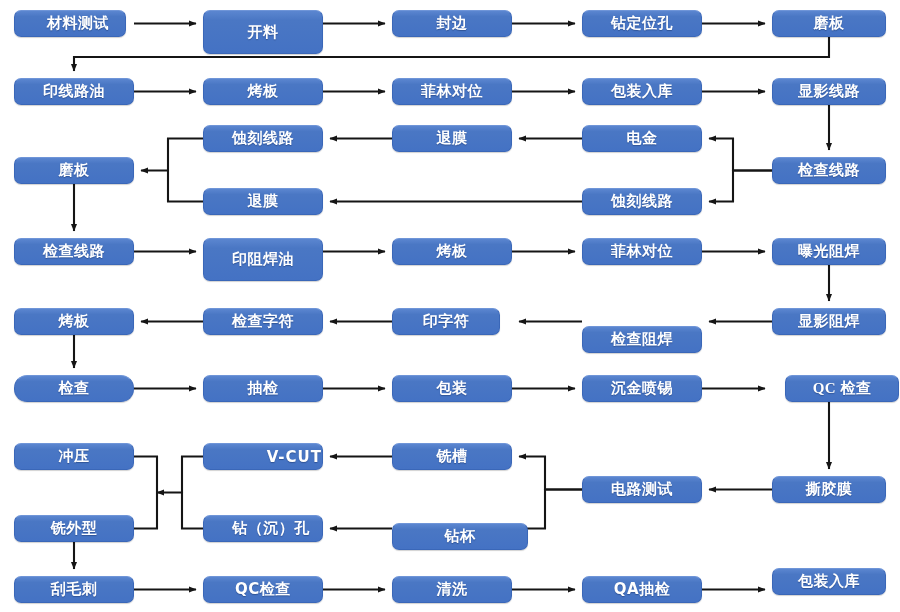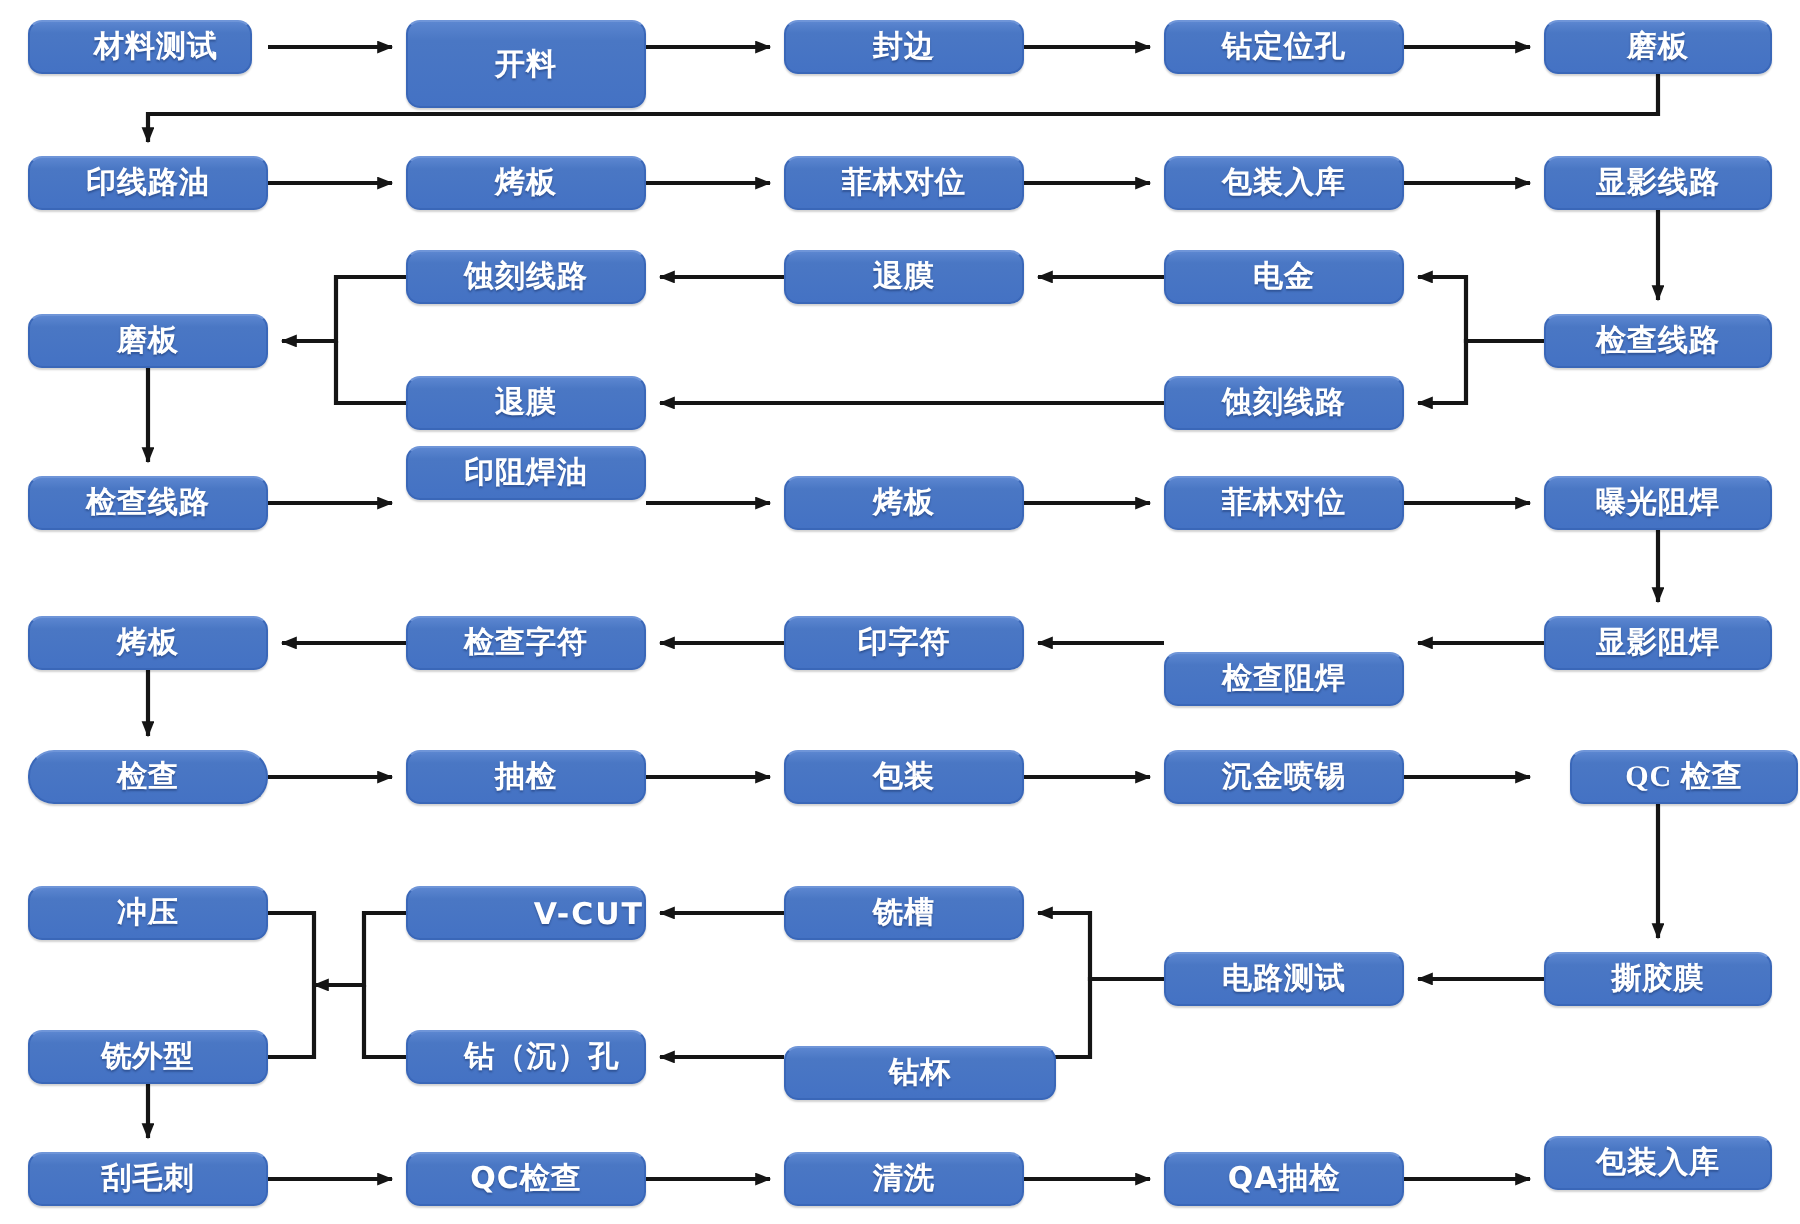--- a/index.html
+++ b/index.html
@@ -179,39 +179,39 @@
       </div>
       <div class="node" style="left: 203px; top: 188px; width: 120px; height: 27px;">
         <span>退膜</span>
       </div>
       <div class="node" style="left: 582px; top: 188px; width: 120px; height: 27px;">
         <span>蚀刻线路</span>
       </div>
       <div class="node" style="left: 14px; top: 238px; width: 120px; height: 27px;">
         <span>检查线路</span>
       </div>
-      <div class="node" style="left: 203px; top: 223px; width: 120px; height: 27px;">
+      <div class="node" style="left: 203px; top: 238px; width: 120px; height: 43px;">
         <span>印阻焊油</span>
       </div>
       <div class="node" style="left: 392px; top: 238px; width: 120px; height: 27px;">
         <span>烤板</span>
       </div>
       <div class="node" style="left: 582px; top: 238px; width: 120px; height: 27px;">
         <span>菲林对位</span>
       </div>
       <div class="node" style="left: 772px; top: 238px; width: 114px; height: 27px;">
         <span>曝光阻焊</span>
       </div>
       <div class="node" style="left: 14px; top: 308px; width: 120px; height: 27px;">
         <span>烤板</span>
       </div>
       <div class="node" style="left: 203px; top: 308px; width: 120px; height: 27px;">
         <span>检查字符</span>
       </div>
-      <div class="node" style="left: 392px; top: 308px; width: 120px; height: 27px; font-family: Liberation Serif, serif;">
+      <div class="node" style="left: 392px; top: 308px; width: 108px; height: 27px; font-family: Liberation Serif, serif;">
         <span>印字符</span>
       </div>
       <div class="node" style="left: 582px; top: 326px; width: 120px; height: 27px;">
         <span>检查阻焊</span>
       </div>
       <div class="node" style="left: 772px; top: 308px; width: 114px; height: 27px;">
         <span>显影阻焊</span>
       </div>
       <div class="node" style="left: 14px; top: 375px; width: 120px; height: 27px; border-radius: 13px;">
         <span>检查</span>

